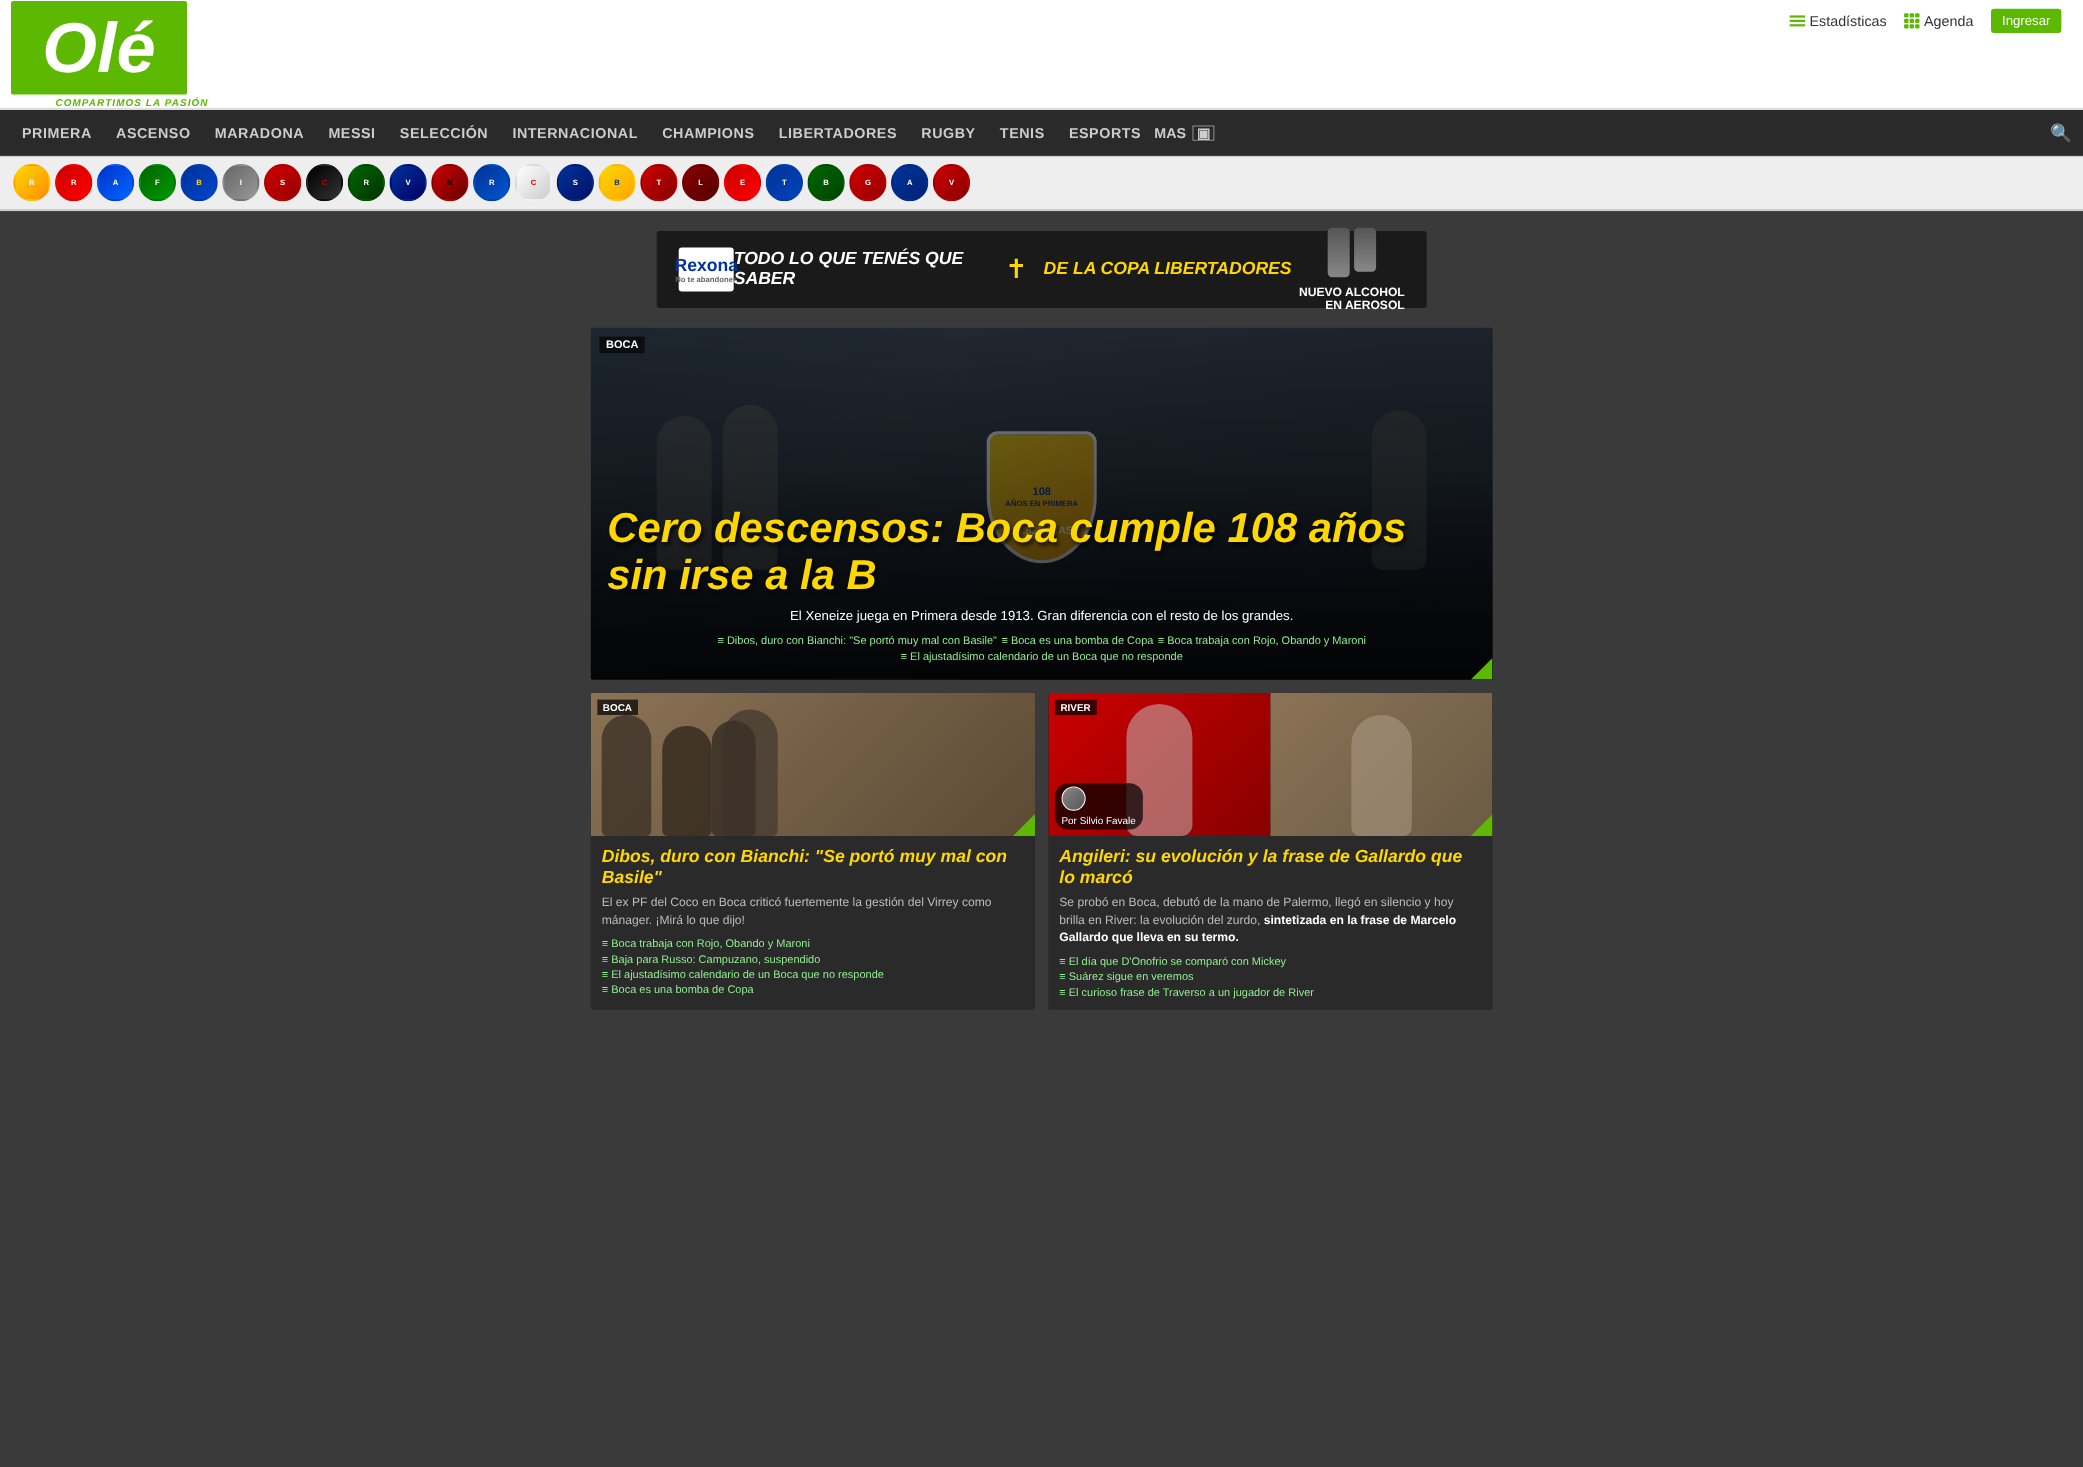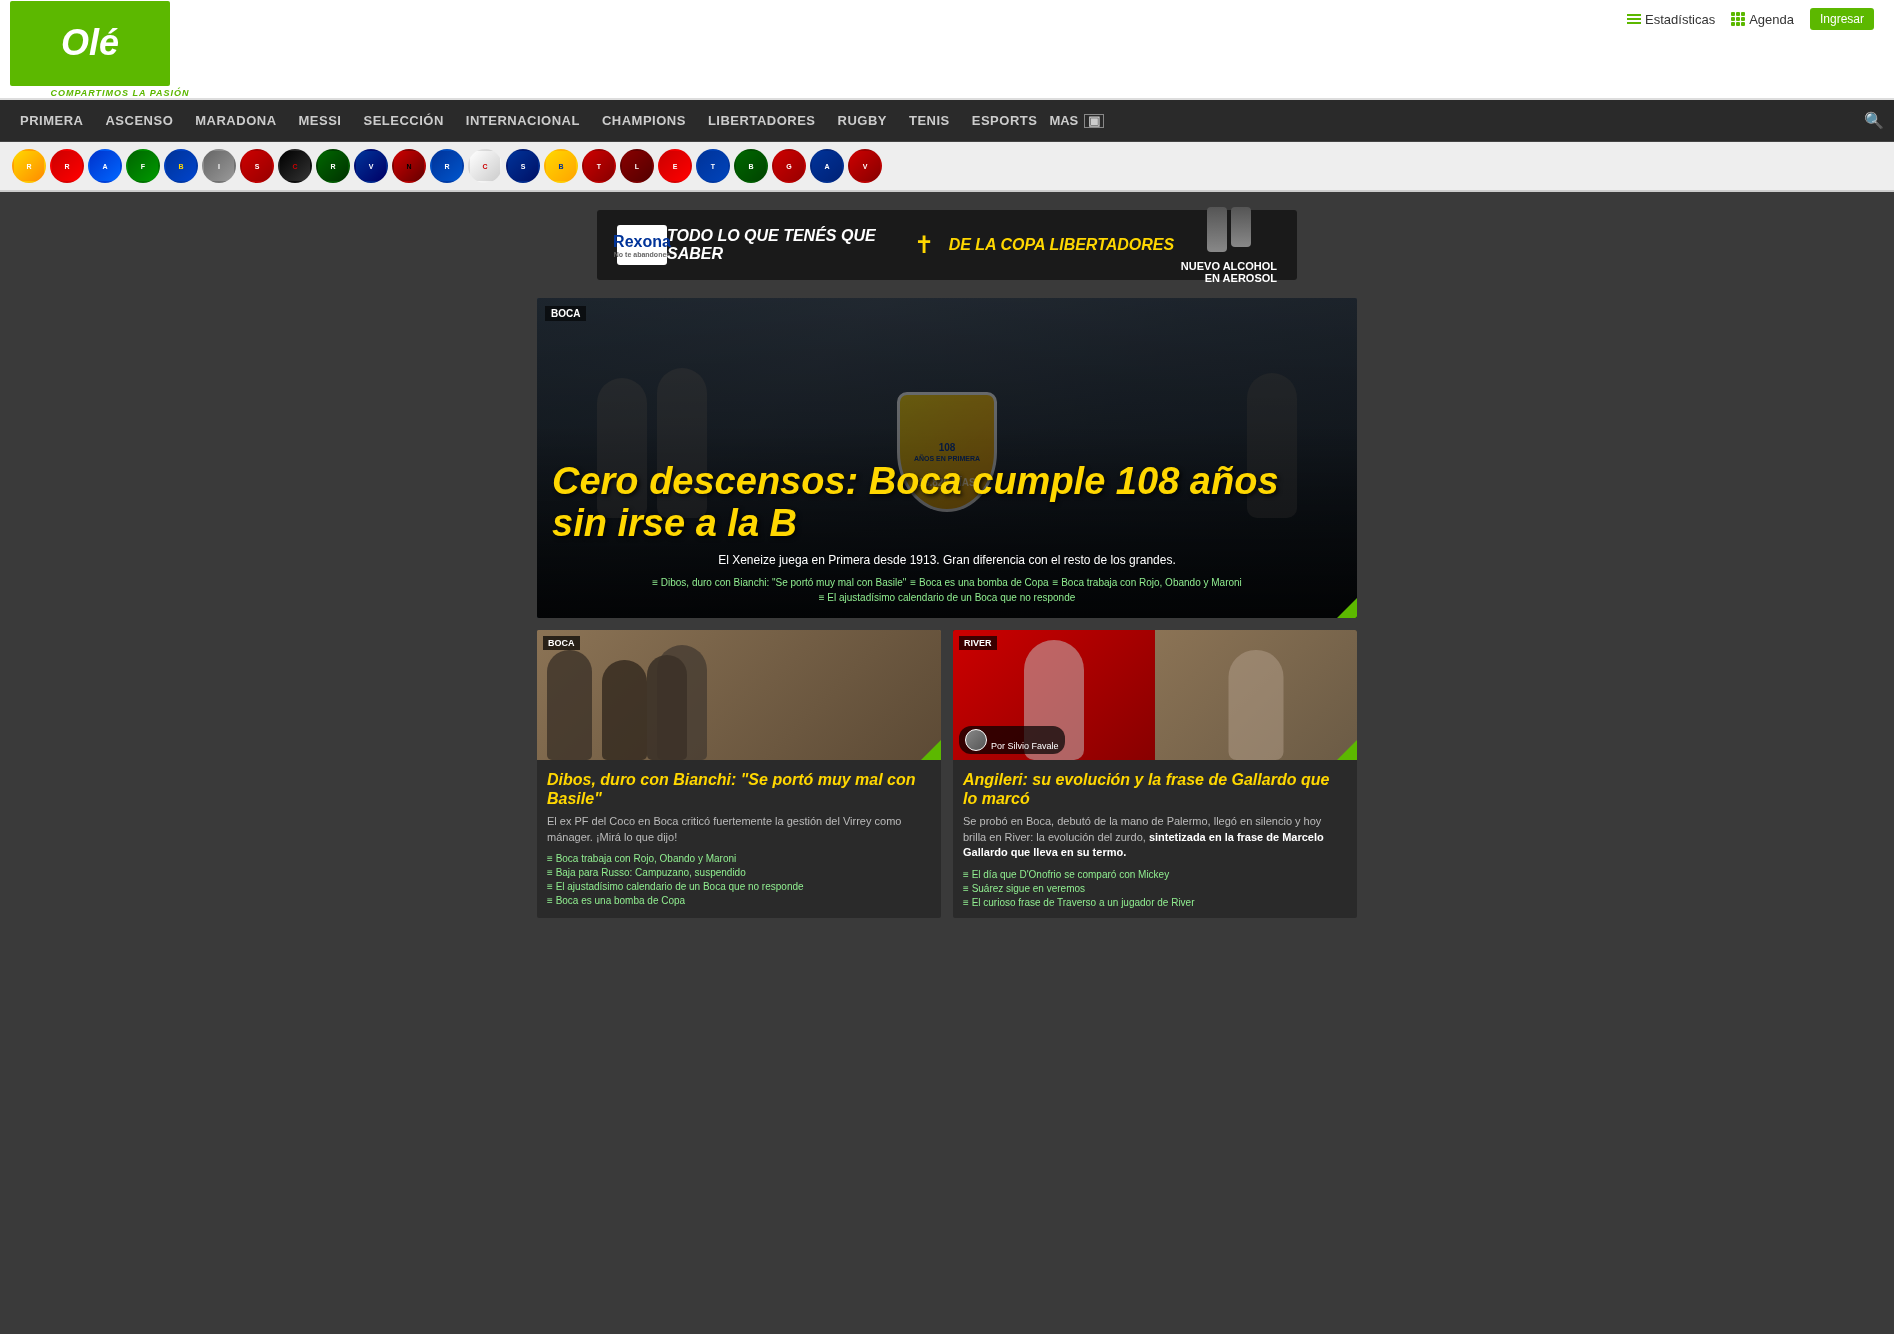--- a/index.html
+++ b/index.html
@@ -2,21 +2,21 @@
 <html><head>
   <meta charset="utf-8">
   <style>
     * { margin: 0; padding: 0; box-sizing: border-box; }
     body { font-family: Arial, sans-serif; background: #3a3a3a; color: #fff; font-size: 14px; }
 
     
     #header { background: #fff; display: flex; align-items: center; padding: 0 10px; height: 100px; border-bottom: 2px solid #ddd; }
     #logo { width: 220px; flex-shrink: 0; }
     #logo-img { width: 160px; height: 85px; background: #5cb800; display: flex; flex-direction: column; align-items: center; justify-content: center; position: relative; border-radius: 2px; }
-    #logo-text { font-size: 36px; font-weight: 900; color: #fff; font-style: italic; line-height: 1; }
+    #logo-text { font-size: 64px; font-weight: 900; color: #fff; font-style: italic; line-height: 1; }
     #logo-tagline { font-size: 9px; color: #5cb800; text-align: center; font-style: italic; font-weight: bold; letter-spacing: 1px; margin-top: 2px; }
 
     #header-right { flex: 1; display: flex; flex-direction: column; justify-content: space-between; height: 100%; padding: 8px 0; }
     #social-row { display: flex; align-items: center; justify-content: flex-end; gap: 6px; }
 
     #top-links { display: flex; align-items: center; justify-content: flex-end; gap: 16px; font-size: 13px; color: #333; }
     .top-link { display: flex; align-items: center; gap: 4px; cursor: pointer; color: #333; text-decoration: none; }
     .bar-icon { display: flex; flex-direction: column; gap: 2px; }
     .bar-icon span { display: block; width: 14px; height: 2px; background: #5cb800; }
     .agenda-icon { display: grid; grid-template-columns: repeat(3,4px); gap: 1px; }
@@ -71,21 +71,21 @@
     .sub-article-img { width: 100%; height: 130px; background: #555; position: relative; overflow: hidden; }
     .sub-article-content { padding: 10px; }
     .sub-tag { position: absolute; top: 6px; left: 6px; color: #fff; font-size: 9px; font-weight: bold; padding: 2px 5px; text-transform: uppercase; background: rgba(0,0,0,0.7); }
     .sub-title { font-size: 16px; font-weight: 900; color: #FFD700; line-height: 1.2; margin-bottom: 6px; font-style: italic; }
     .sub-desc { font-size: 11px; color: #bbb; line-height: 1.4; margin-bottom: 8px; }
     .sub-desc b { color: #fff; }
     .sub-links { display: flex; flex-direction: column; gap: 3px; }
     .sub-link { color: #90EE90; font-size: 10px; cursor: pointer; }
     .sub-link::before { content: "≡ "; color: #90EE90; }
     .sub-corner { position: absolute; bottom: 0; right: 0; width: 20px; height: 20px; background: #5cb800; clip-path: polygon(100% 0, 100% 100%, 0 100%); }
-    .author-badge { position: absolute; bottom: 6px; left: 6px; display: flex; align-items: flex-end; gap: 4px; background: rgba(0,0,0,0.7); padding: 3px 6px; border-radius: 12px; }
+    .author-badge { position: absolute; bottom: 6px; left: 6px; display: flex; align-items: flex-start; gap: 4px; background: rgba(0,0,0,0.7); padding: 3px 6px; border-radius: 12px; flex-direction: column; }
     .author-avatar { width: 22px; height: 22px; border-radius: 50%; background: #888; border: 1px solid #fff; }
     .author-name { font-size: 9px; color: #fff; }
 
     
     .photo-boca { background: linear-gradient(to bottom, #8B7355 0%, #6B5B45 40%, #5a4a35 100%); }
   </style>
 </head>
 <body>
 
 <div id="header">

